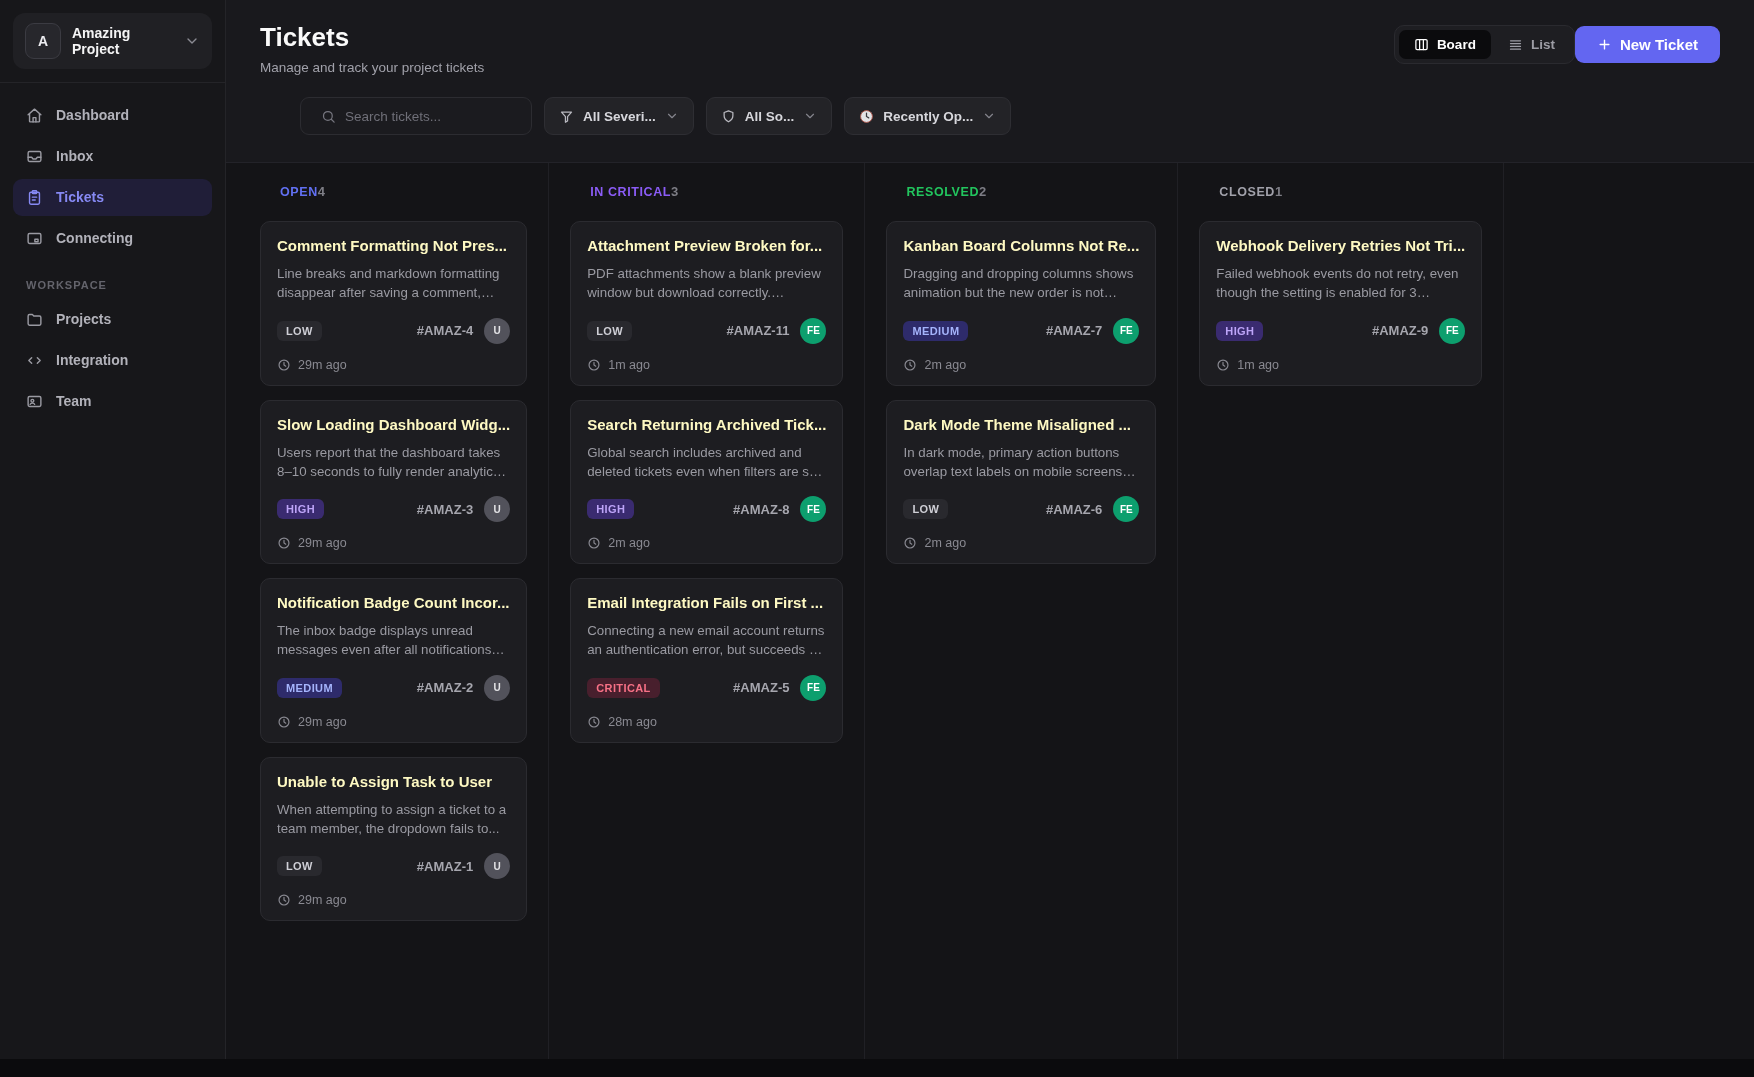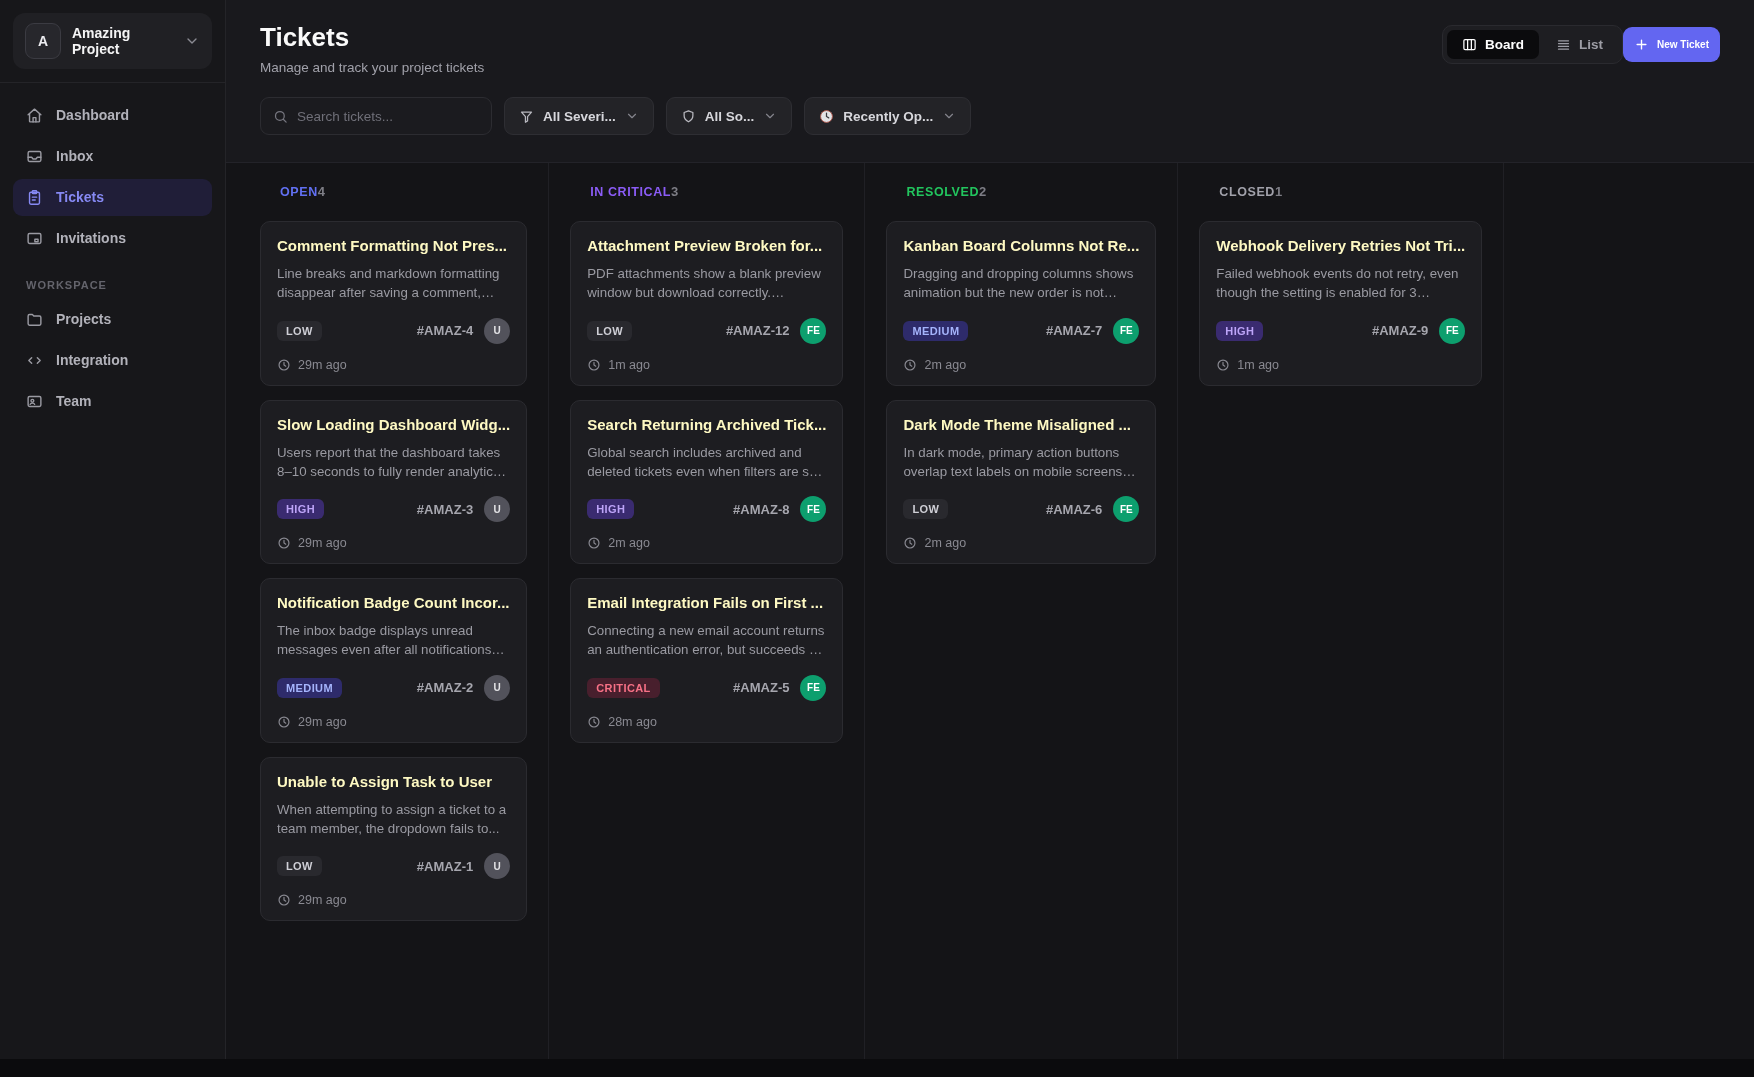--- a/index.html
+++ b/index.html
@@ -60,29 +60,30 @@
   }
   .seg-btn {
     display:flex; align-items:center; gap:8px; border:none; background:transparent;
     color:#9d9da5; font-family:inherit; font-size:13.5px; font-weight:700;
     padding:7px 15px; border-radius:7px; cursor:pointer;
   }
   .seg-btn.active { background:#0b0b0d; color:#ffffff; }
   .new-ticket-btn {
     display:flex; align-items:center; gap:8px; border:none; cursor:pointer;
     background:#6366f1; color:#ffffff; font-family:inherit;
-    font-size:10px; font-weight:700; padding:10px 11px; border-radius:9px;
+    font-size:15px; font-weight:700; padding:10px 22px; border-radius:9px;
   }
 
   
   .filters { display:flex; gap:12px; padding:6px 34px 27px; }
   .search-box {
     display:flex; align-items:center; gap:9px; width:232px; height:38px;
-    background:#1b1b1f; border:1px solid #2c2c31; border-radius:9px; padding:0 12px;
+    background:#1b1b1f; border:1px solid #2c2c31; border-radius:9px; padding:0 20px;
     color:#76767f;
+    margin-left:40px;
   }
   .search-box input {
     flex:1; min-width:0; background:transparent; border:none; outline:none;
     color:#e4e4e7; font-family:inherit; font-size:13.5px;
   }
   .search-box input::placeholder { color:#6f6f78; }
   .filter-btn {
     display:flex; align-items:center; gap:9px; height:38px; border:1px solid #2e2e33;
     background:#232327; border-radius:9px; padding:0 14px; cursor:pointer;
     color:#d7d7dc; font-family:inherit; font-size:13.5px; font-weight:700;
@@ -184,21 +185,21 @@
           </span>
     <span class="nav-label">Tickets</span>
   </div>
         <div class="nav-item">
     <span class="nav-icon">
             <svg width="17" height="17" viewBox="0 0 24 24" fill="none" stroke="currentColor" stroke-width="2" stroke-linecap="round" stroke-linejoin="round">
               <rect x="3" y="5" width="18" height="14" rx="2"></rect>
               <rect x="12.5" y="13" width="4.5" height="3.5"></rect>
             </svg>
           </span>
-    <span class="nav-label">Invitations</span>
+    <span class="nav-label">Connecting</span>
   </div>
       </nav>
     <div class="section-label">WORKSPACE</div>
     <nav class="nav">
         <div class="nav-item">
     <span class="nav-icon">
             <svg width="17" height="17" viewBox="0 0 24 24" fill="none" stroke="currentColor" stroke-width="2" stroke-linecap="round" stroke-linejoin="round">
               <path d="M3 7a2 2 0 0 1 2-2h4l2 2h8a2 2 0 0 1 2 2v9a2 2 0 0 1-2 2H5a2 2 0 0 1-2-2V7Z"></path>
             </svg>
           </span>
@@ -399,21 +400,21 @@
     <header class="col-header">
       <span class="col-title" style="color: rgb(139, 92, 246);">IN CRITICAL</span>
       <span class="col-count">3</span>
     </header>
     <div class="col-cards">
             <article class="card">
     <h3 class="card-title">Attachment Preview Broken for...</h3>
     <p class="card-desc">PDF attachments show a blank preview window but download correctly. Images...</p>
     <div class="card-meta">
       <span class="badge" style="background: rgb(41, 41, 46); color: rgb(207, 207, 214);">LOW</span>
-      <span class="ticket-id">#AMAZ-12</span>
+      <span class="ticket-id">#AMAZ-11</span>
       <span class="avatar" style="background: rgb(13, 159, 110); color: rgb(255, 255, 255);">FE</span>
     </div>
     <div class="card-time">
       <span class="time-icon">
         <svg width="14" height="14" viewBox="0 0 24 24" fill="none" stroke="currentColor" stroke-width="2" stroke-linecap="round">
                     <circle cx="12" cy="12" r="8.5"></circle>
                     <path d="M12 7.5V12l3 2"></path>
                   </svg>
       </span>
       <span class="time-text">1m ago</span>

